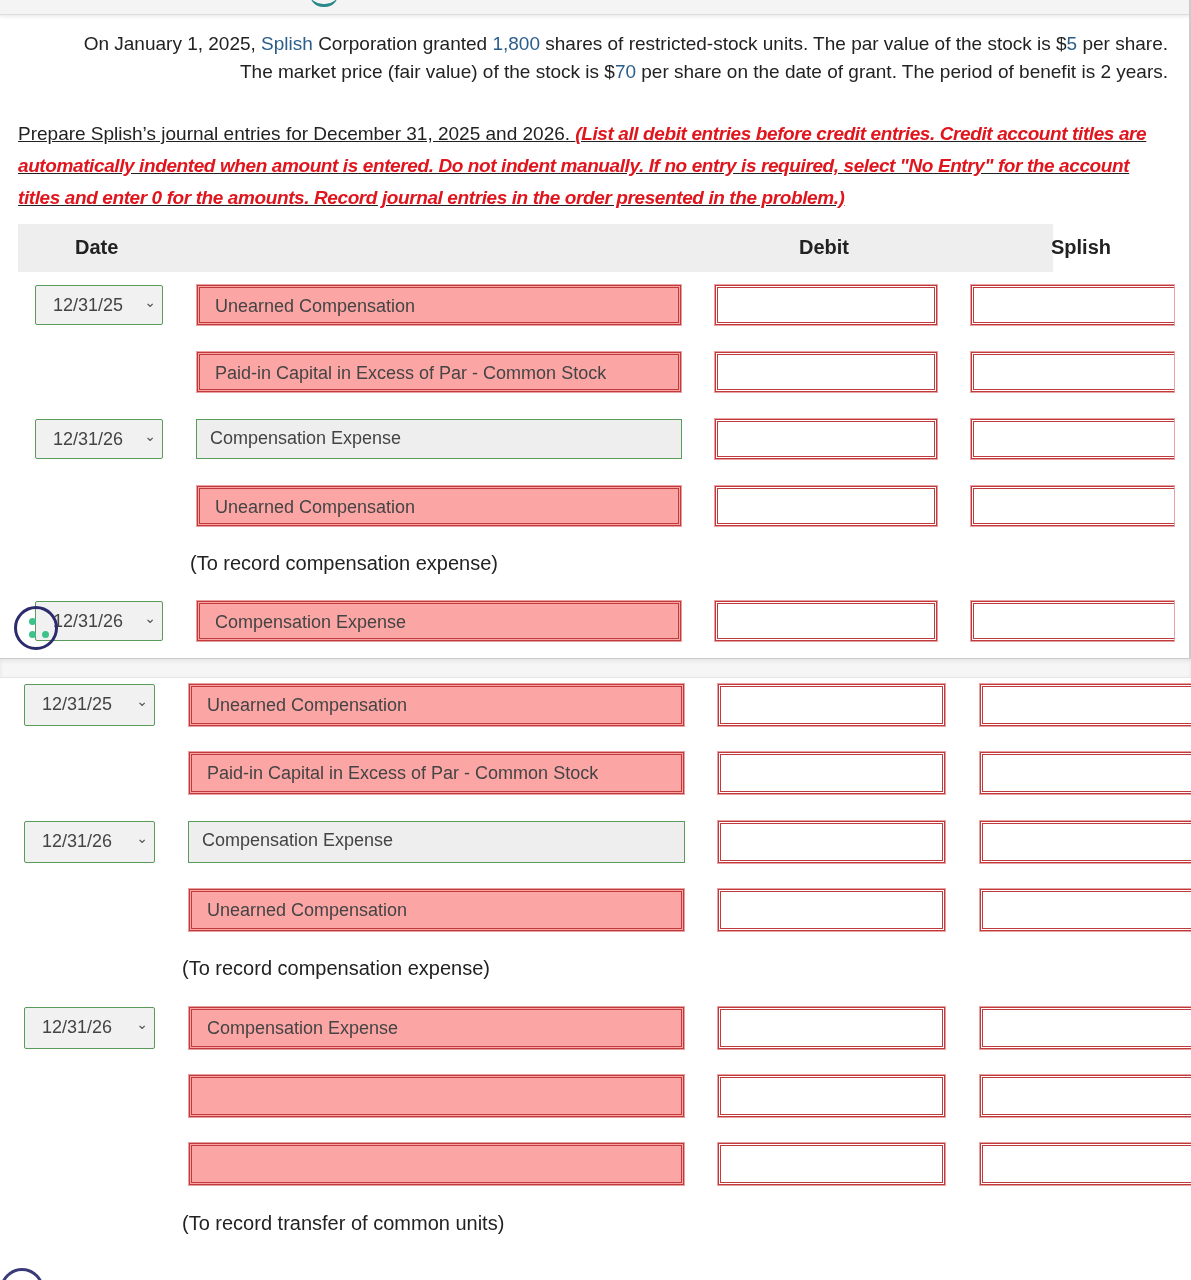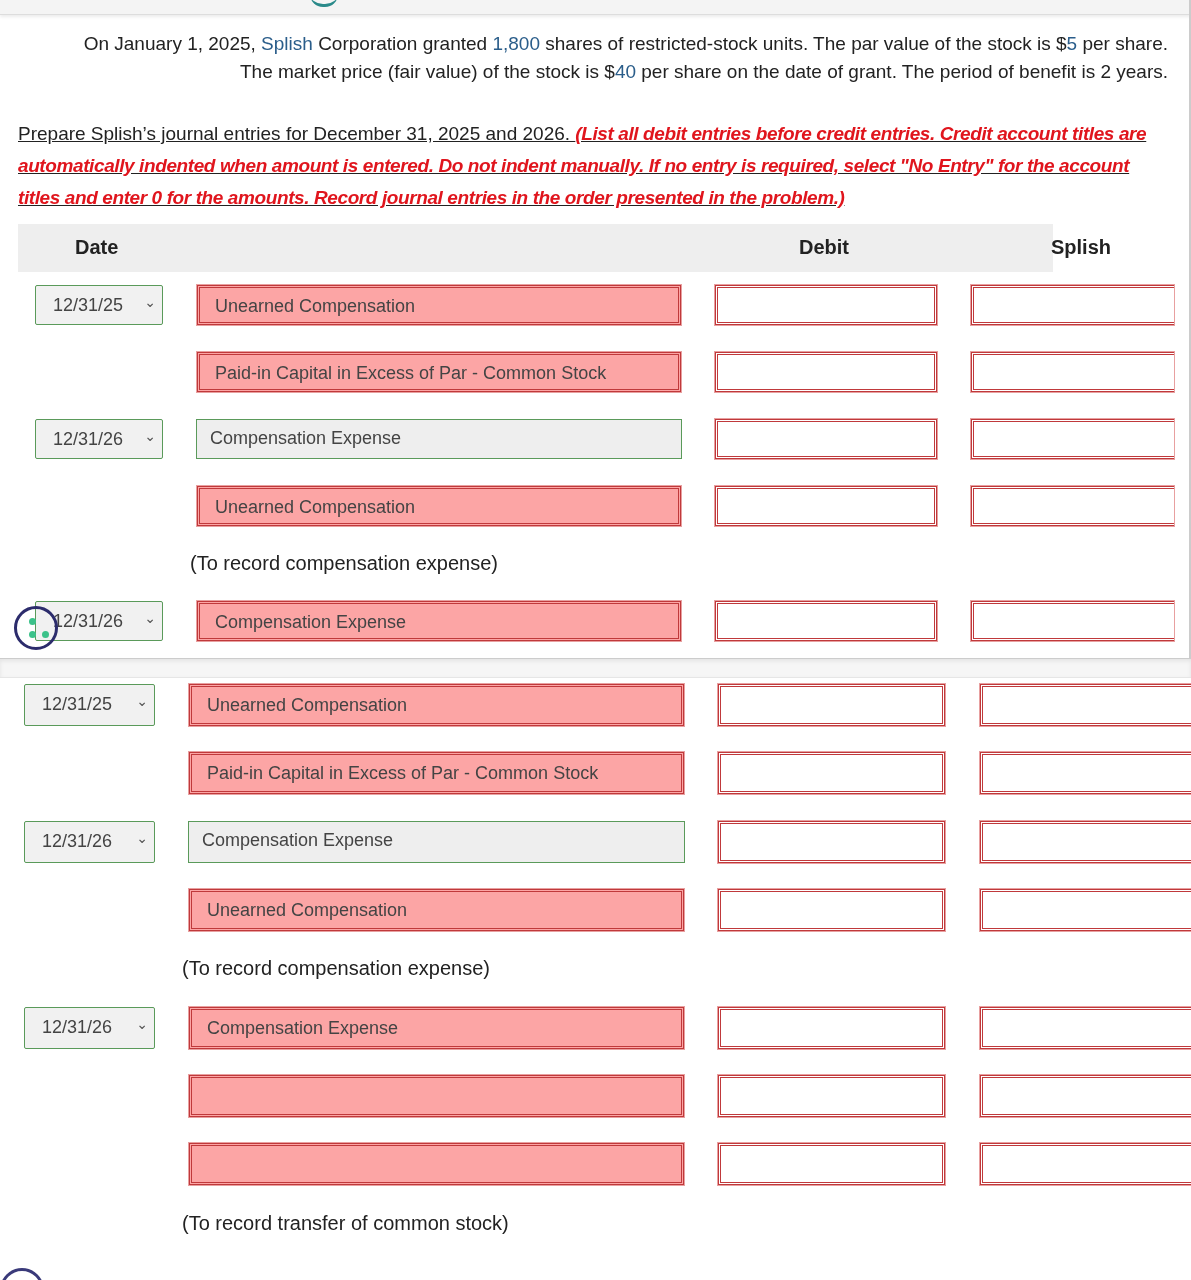--- a/index.html
+++ b/index.html
@@ -30,21 +30,21 @@
 </head>
 <body>
 
 <div class="topbar">
     <div class="dot"></div>
   </div>
 <div class="rightline"></div>
 
 <div class="problem">
   <span>On January 1, 2025, </span><span class="hl">Splish</span><span> Corporation granted </span><span class="hl">1,800</span><span> shares of restricted-stock units. The par value of the stock is $</span><span class="hl">5</span><span> per share.</span><br>
-  <span>The market price (fair value) of the stock is $</span><span class="hl">40</span><span> per share on the date of grant. The period of benefit is 2 years.</span>
+  <span>The market price (fair value) of the stock is $</span><span class="hl">70</span><span> per share on the date of grant. The period of benefit is 2 years.</span>
 </div>
 
 <div class="instr">
   <span>Prepare Splish’s journal entries for December 31, 2025 and 2026. </span><span class="red">(List all debit entries before credit entries. Credit account titles are automatically indented when amount is entered. Do not indent manually. If no entry is required, select "No Entry" for the account titles and enter 0 for the amounts. Record journal entries in the order presented in the problem.)</span>
 </div>
 
 <div class="hdr">
   <span style="left:57px">Date</span>
   <span style="left:781px">Debit</span>
   <span style="left:1033px">Splish</span>
@@ -151,15 +151,15 @@
   </div>
 <div class="amt" style="left:718px;top:1075px;width:227px;height:42px"></div>
 <div class="amt cut" style="left:980px;top:1075px;width:211px;height:42px"></div>
 
 <div class="acct err" style="left:189px;top:1143px;width:495px;height:42px">
     <span class="v"></span>
   </div>
 <div class="amt" style="left:718px;top:1143px;width:227px;height:42px"></div>
 <div class="amt cut" style="left:980px;top:1143px;width:211px;height:42px"></div>
 
-<div class="note" style="left:182px;top:1212px">(To record transfer of common stock)</div>
+<div class="note" style="left:182px;top:1212px">(To record transfer of common units)</div>
 
 <div class="cookie" style="left:0px;top:1268px;border-color:#3a3a7a"></div>
 
 </body></html>

